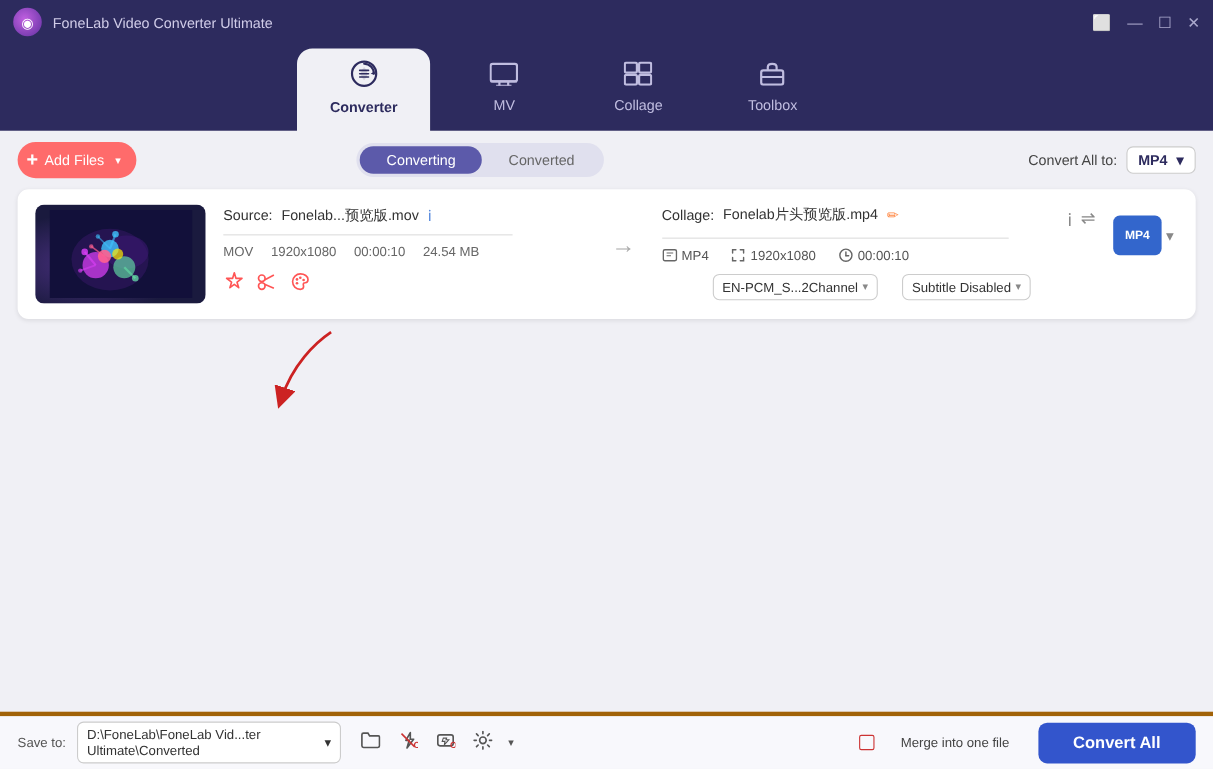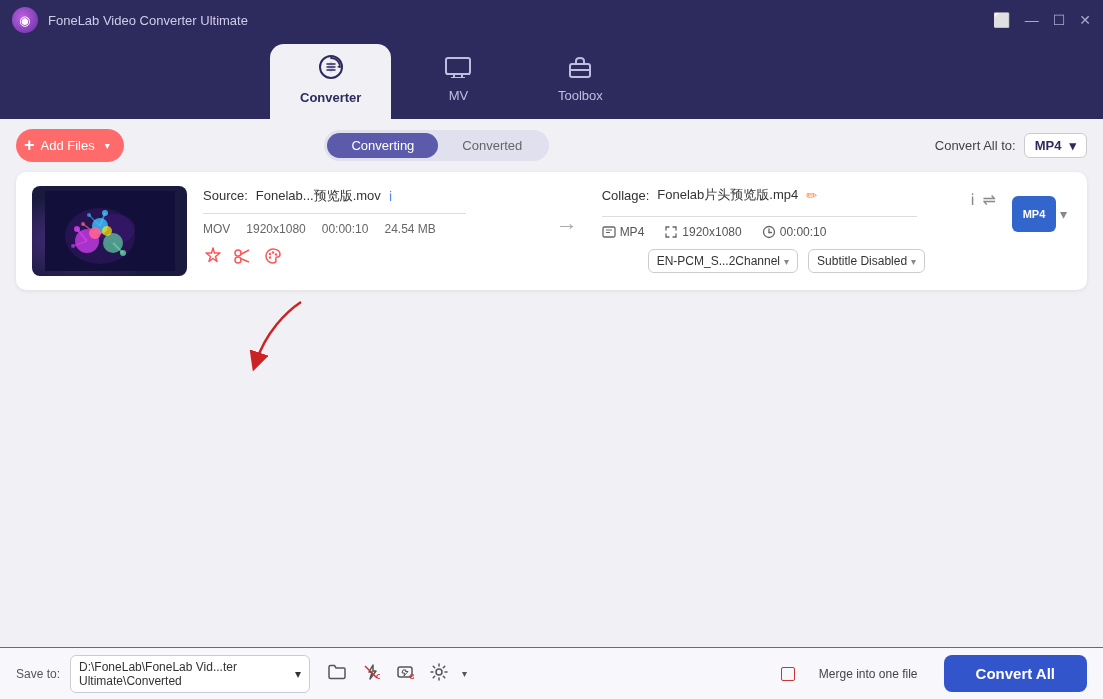--- a/index.html
+++ b/index.html
@@ -189,21 +189,21 @@
       background: none; border: none;
       font-size: 16px; cursor: pointer; color: #888;
     }
     .output-meta {
       display: flex; gap: 20px; align-items: center;
       font-size: 12px; color: #555;
       margin-bottom: 10px;
     }
     .output-meta-item { display: flex; align-items: center; gap: 4px; }
     .output-dropdowns {
-      display: flex; gap: 10px; align-items: flex-start; padding-left: 46px;
+      display: flex; gap: 22px; align-items: flex-start; padding-left: 46px;
     }
     .output-dropdown {
       display: flex; align-items: center;
       background: white; border: 1px solid #ccc;
       border-radius: 6px; padding: 4px 8px;
       font-size: 12px; cursor: pointer; gap: 4px;
       color: #333;
     }
     .output-dropdown .dd-arrow { color: #888; font-size: 10px; }
 
@@ -222,21 +222,21 @@
       position: relative;
       margin: 0 16px;
       height: 60px;
     }
 
     
     .bottom-bar {
       position: absolute;
       bottom: 0; left: 0; right: 0;
       background: #f8f8fc;
-      border-top: 1px solid #a16207;
+      border-top: 4px solid #a16207;
       display: flex;
       align-items: center;
       padding: 10px 16px;
       gap: 10px;
       height: 52px;
     }
     .save-to-label { font-size: 12px; color: #555; }
     .save-path-select {
       display: flex; align-items: center;
       background: white; border: 1px solid #ccc; border-radius: 6px;
@@ -309,20 +309,31 @@
     <span class="tab-icon">
       <svg width="26" height="22" viewBox="0 0 26 22" fill="none">
         <rect x="1" y="2" width="24" height="16" rx="2" stroke="#c0bde0" stroke-width="2" fill="none"></rect>
         <line x1="1" y1="18" x2="25" y2="18" stroke="#c0bde0" stroke-width="2"></line>
         <line x1="9" y1="18" x2="9" y2="22" stroke="#c0bde0" stroke-width="2"></line>
         <line x1="17" y1="18" x2="17" y2="22" stroke="#c0bde0" stroke-width="2"></line>
         <line x1="6" y1="22" x2="20" y2="22" stroke="#c0bde0" stroke-width="2"></line>
       </svg>
     </span>
     <span>MV</span>
+  </div>
+  <div class="nav-tab">
+    <span class="tab-icon">
+      <svg width="26" height="22" viewBox="0 0 26 22" fill="none">
+        <rect x="1" y="1" width="11" height="9" rx="1.5" stroke="#c0bde0" stroke-width="2" fill="none"></rect>
+        <rect x="14" y="1" width="11" height="9" rx="1.5" stroke="#c0bde0" stroke-width="2" fill="none"></rect>
+        <rect x="1" y="12" width="11" height="9" rx="1.5" stroke="#c0bde0" stroke-width="2" fill="none"></rect>
+        <rect x="14" y="12" width="11" height="9" rx="1.5" stroke="#c0bde0" stroke-width="2" fill="none"></rect>
+      </svg>
+    </span>
+    <span>Collage</span>
   </div>
   <div class="nav-tab">
     <span class="tab-icon">
       <svg width="26" height="22" viewBox="0 0 26 22" fill="none">
         <rect x="3" y="8" width="20" height="13" rx="2" stroke="#c0bde0" stroke-width="2" fill="none"></rect>
         <path d="M9 8 V5 Q9 2 13 2 Q17 2 17 5 V8" stroke="#c0bde0" stroke-width="2" fill="none"></path>
         <line x1="3" y1="14" x2="23" y2="14" stroke="#c0bde0" stroke-width="2"></line>
       </svg>
     </span>
     <span>Toolbox</span>

